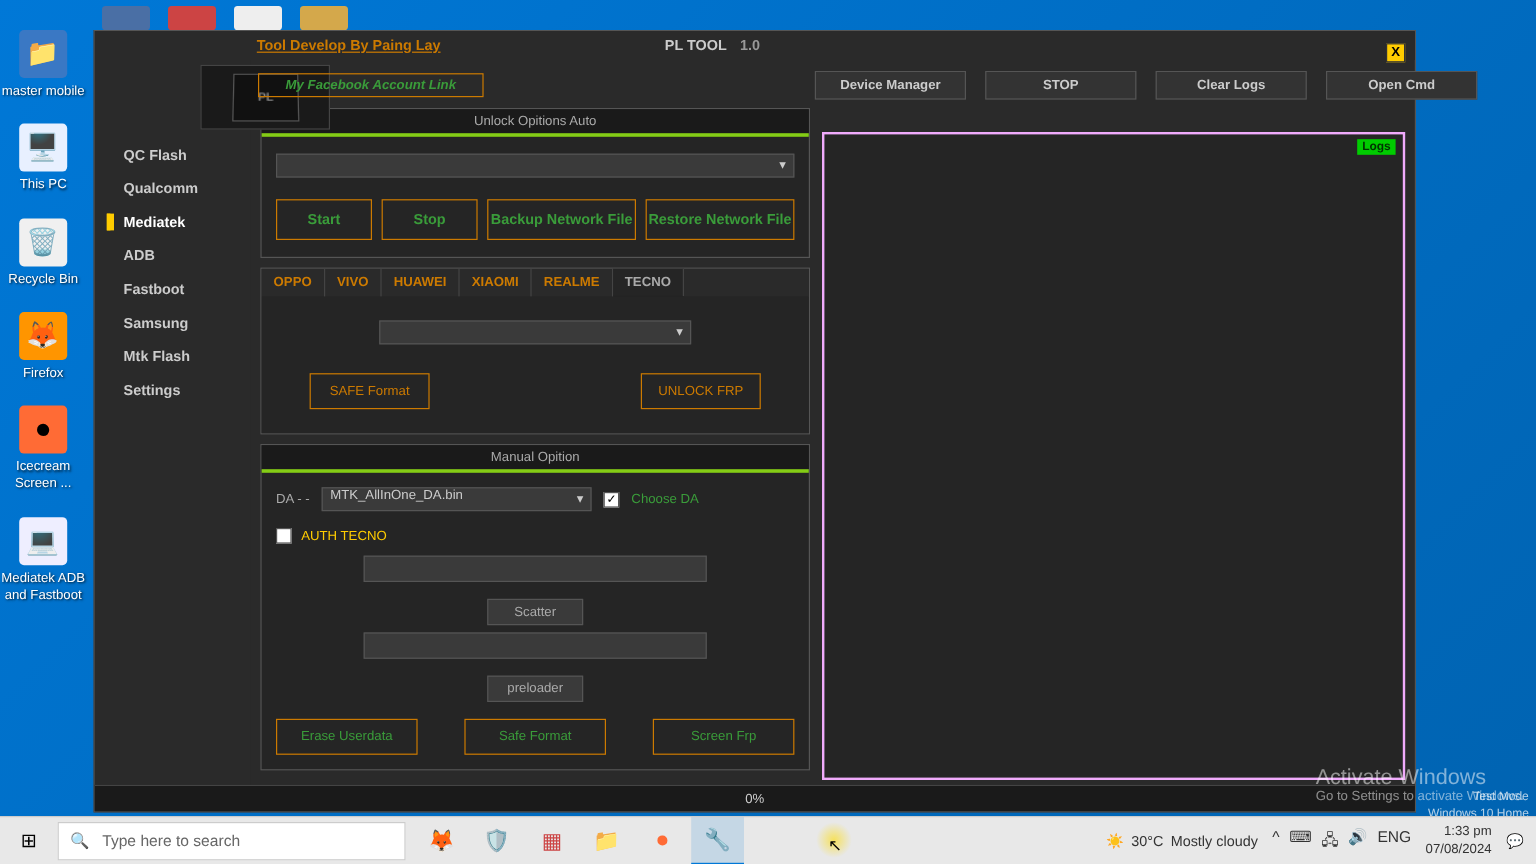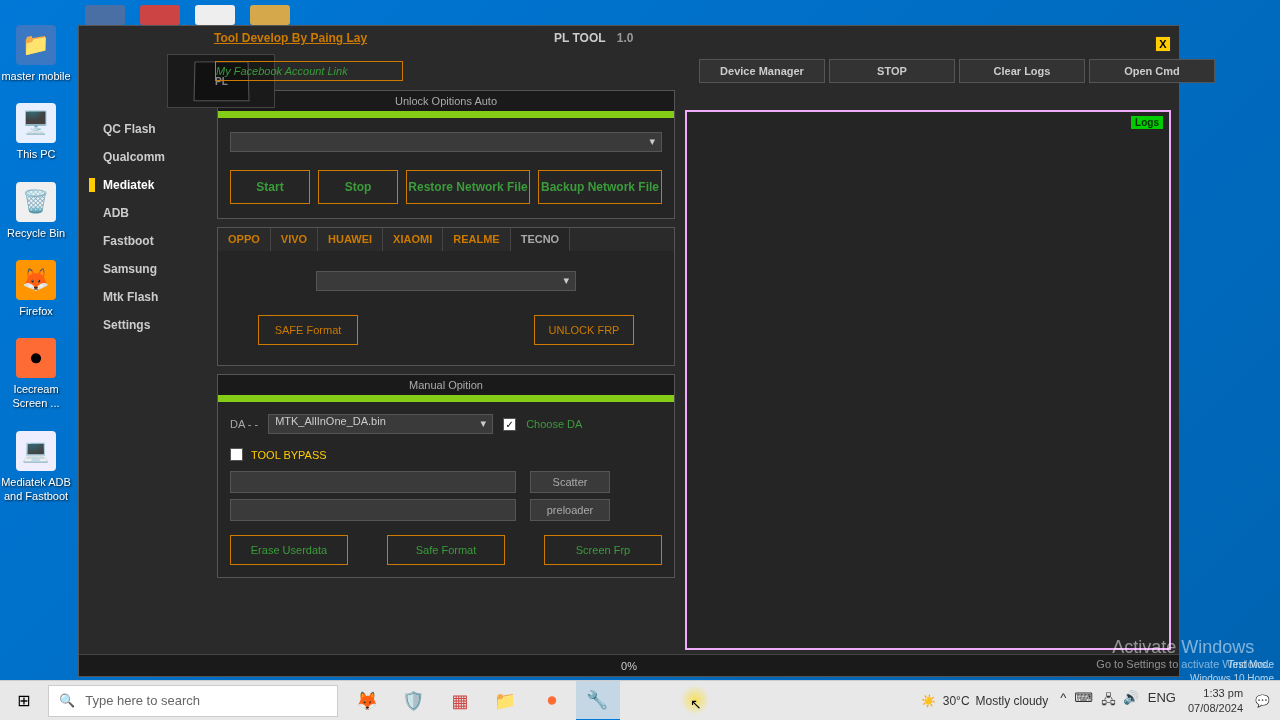--- a/index.html
+++ b/index.html
@@ -23,37 +23,37 @@
 .title-ver { color: #999; font-size: 12px; font-weight: bold; margin-left: 8px; }
 .close-btn { position: absolute; right: 8px; top: 10px; width: 16px; height: 16px; background: #ffcc00; border: 1px solid #333; color: #000; font-size: 11px; font-weight: bold; text-align: center; line-height: 14px; cursor: pointer; }
 
 .app-body { display: flex; height: calc(100% - 24px); }
 
 
 .logo { position: absolute; top: 28px; left: 88px; width: 108px; height: 54px; background: #1a1a1a; border: 1px solid #444; display: flex; align-items: center; justify-content: center; }
 .logo-inner { width: 55px; height: 40px; background: #111; border: 1px solid #555; transform: perspective(100px) rotateX(5deg); display: flex; align-items: center; justify-content: center; color: #888; font-size: 10px; font-weight: bold; }
 
 
-.fb-link { position: absolute; top: 35px; left: 136px; width: 188px; height: 20px; border: 1px solid #cc7a00; color: #3a9c3a; font-size: 11px; font-style: italic; font-weight: normal; line-height: 18px; cursor: pointer; }
-
-
-.top-buttons { position: absolute; top: 33px; left: 600px; display: flex; gap: 4px; margin-left: 20px; }
+.fb-link { position: absolute; top: 35px; left: 136px; width: 188px; height: 20px; border: 1px solid #cc7a00; color: #3a9c3a; font-size: 11px; font-style: italic; font-weight: bold; text-align: center; line-height: 18px; cursor: pointer; }
+
+
+.top-buttons { position: absolute; top: 33px; left: 600px; display: flex; gap: 16px; }
 .top-buttons button { width: 126px; height: 24px; background: #333; border: 1px solid #555; color: #ccc; font-size: 11px; font-weight: bold; cursor: pointer; }
 
 
 .sidebar { width: 130px; padding-top: 65px; background: #2a2a2a; }
 .nav-item { padding: 7px 12px 7px 24px; color: #ccc; font-size: 12px; font-weight: bold; cursor: pointer; position: relative; }
 .nav-item.active { color: #fff; }
 .nav-item.active::before { content: ''; position: absolute; left: 10px; top: 50%; transform: translateY(-50%); width: 3px; height: 14px; background: #ffcc00; border-left: 3px solid #ffcc00; }
 
 
 .main-content { flex: 1; padding: 40px 8px 8px 8px; display: flex; gap: 10px; }
 .left-col { width: 458px; display: flex; flex-direction: column; gap: 8px; }
 .panel { border: 1px solid #555; background: #252525; }
-.panel-header { background: #1a1a1a; color: #aaa; font-size: 11px; text-align: center; padding: 4px; border-bottom: 7px solid #84cc16; }
+.panel-header { background: #1a1a1a; color: #aaa; font-size: 11px; text-align: center; padding: 4px; border-bottom: 3px solid #84cc16; }
 .panel-body { padding: 12px; }
 
 
 .unlock-panel .panel-body { padding: 14px 12px; }
 .dropdown { width: 100%; height: 20px; background: #3a3a3a; border: 1px solid #555; position: relative; margin-bottom: 18px; }
 .dropdown::after { content: '▾'; position: absolute; right: 6px; top: 2px; color: #ccc; font-size: 11px; }
 .button-row { display: flex; gap: 8px; }
 .act-btn { flex: 1; height: 34px; background: #252525; border: 1px solid #cc7a00; color: #3a9c3a; font-size: 12px; font-weight: bold; cursor: pointer; line-height: 1.2; }
 .act-btn.narrow { flex: 0 0 80px; }
 
@@ -71,35 +71,35 @@
 
 .manual-body { padding: 12px; }
 .da-row { display: flex; align-items: center; gap: 10px; margin-bottom: 14px; }
 .da-label { color: #aaa; font-size: 11px; }
 .da-select { flex: 0 0 225px; height: 20px; background: #3a3a3a; border: 1px solid #555; color: #ccc; font-size: 11px; padding: 0 6px; position: relative; }
 .da-select::after { content: '▾'; position: absolute; right: 6px; top: 2px; color: #ccc; }
 .checkbox { width: 13px; height: 13px; background: #fff; border: 1px solid #555; display: inline-flex; align-items: center; justify-content: center; font-size: 10px; color: #000; }
 .choose-da { color: #3a9c3a; font-size: 11px; }
 .auth-row { display: flex; align-items: center; gap: 8px; margin-bottom: 10px; }
 .auth-label { color: #ffcc00; font-size: 11px; }
-.file-row { display: flex; gap: 14px; margin-bottom: 6px; align-items: center; }
+.file-row { display: flex; gap: 14px; margin-bottom: 6px; align-items: center; flex-direction: column; }
 .file-input { width: 286px; height: 22px; background: #3a3a3a; border: 1px solid #555; }
 .file-btn { width: 80px; height: 22px; background: #3a3a3a; border: 1px solid #555; color: #aaa; font-size: 11px; cursor: pointer; }
 .manual-btns { display: flex; justify-content: space-between; margin-top: 14px; }
 .manual-btns button { width: 118px; height: 30px; background: #252525; border: 1px solid #cc7a00; color: #3a9c3a; font-size: 11px; cursor: pointer; }
 
 
 .log-panel { flex: 1; border: 2px solid #f0abfc; background: #252525; position: relative; margin-top: 20px; height: 540px; }
 .logs-badge { position: absolute; top: 4px; right: 6px; background: #00cc00; color: #003300; font-size: 10px; font-weight: bold; padding: 1px 4px; }
 
 
 .progress-bar { position: absolute; bottom: 0; left: 0; right: 0; height: 22px; background: #1a1a1a; color: #ccc; font-size: 11px; text-align: center; line-height: 22px; border-top: 1px solid #444; }
 
 
-.watermark { position: absolute; bottom: 50px; right: 10px; text-align: center; color: rgba(255,255,255,0.5); }
+.watermark { position: absolute; bottom: 50px; right: 10px; text-align: left; color: rgba(255,255,255,0.5); }
 .watermark .wm1 { font-size: 18px; }
 .watermark .wm2 { font-size: 11px; }
 .testmode { position: absolute; bottom: 20px; right: 6px; color: rgba(255,255,255,0.7); font-size: 10px; text-align: right; line-height: 1.4; }
 
 
 .taskbar { position: absolute; bottom: 0; left: 0; right: 0; height: 40px; background: #e8e8e8; display: flex; align-items: center; border-top: 1px solid #ccc; }
 .start-btn { width: 48px; height: 40px; display: flex; align-items: center; justify-content: center; font-size: 16px; cursor: pointer; }
 .search-box { width: 290px; height: 32px; background: #fff; border: 1px solid #ccc; display: flex; align-items: center; padding: 0 10px; gap: 10px; color: #666; font-size: 13px; }
 .task-icons { display: flex; margin-left: 8px; gap: 2px; }
 .task-icon { width: 44px; height: 40px; display: flex; align-items: center; justify-content: center; cursor: pointer; font-size: 18px; }
@@ -182,22 +182,22 @@
     <div class="main-content">
       <div class="left-col">
 
         <div class="panel unlock-panel">
           <div class="panel-header">Unlock Opitions Auto</div>
           <div class="panel-body">
             <div class="dropdown"></div>
             <div class="button-row">
               <button class="act-btn narrow">Start</button>
               <button class="act-btn narrow">Stop</button>
+              <button class="act-btn">Backup Network File</button>
               <button class="act-btn">Restore Network File</button>
-              <button class="act-btn">Backup Network File</button>
             </div>
           </div>
         </div>
 
         <div class="brand-tabs-wrap">
           <div class="brand-tabs">
             <div class="brand-tab">OPPO</div>
             <div class="brand-tab">VIVO</div>
             <div class="brand-tab">HUAWEI</div>
             <div class="brand-tab">XIAOMI</div>
@@ -217,21 +217,21 @@
           <div class="panel-header">Manual Opition</div>
           <div class="manual-body">
             <div class="da-row">
               <span class="da-label">DA - -</span>
               <div class="da-select"><span>MTK_AllInOne_DA.bin</span></div>
               <span class="checkbox">✓</span>
               <span class="choose-da">Choose DA</span>
             </div>
             <div class="auth-row">
               <span class="checkbox"></span>
-              <span class="auth-label">TOOL BYPASS</span>
+              <span class="auth-label">AUTH TECNO</span>
             </div>
             <div class="file-row">
               <div class="file-input"></div>
               <button class="file-btn">Scatter</button>
             </div>
             <div class="file-row">
               <div class="file-input"></div>
               <button class="file-btn">preloader</button>
             </div>
             <div class="manual-btns">

